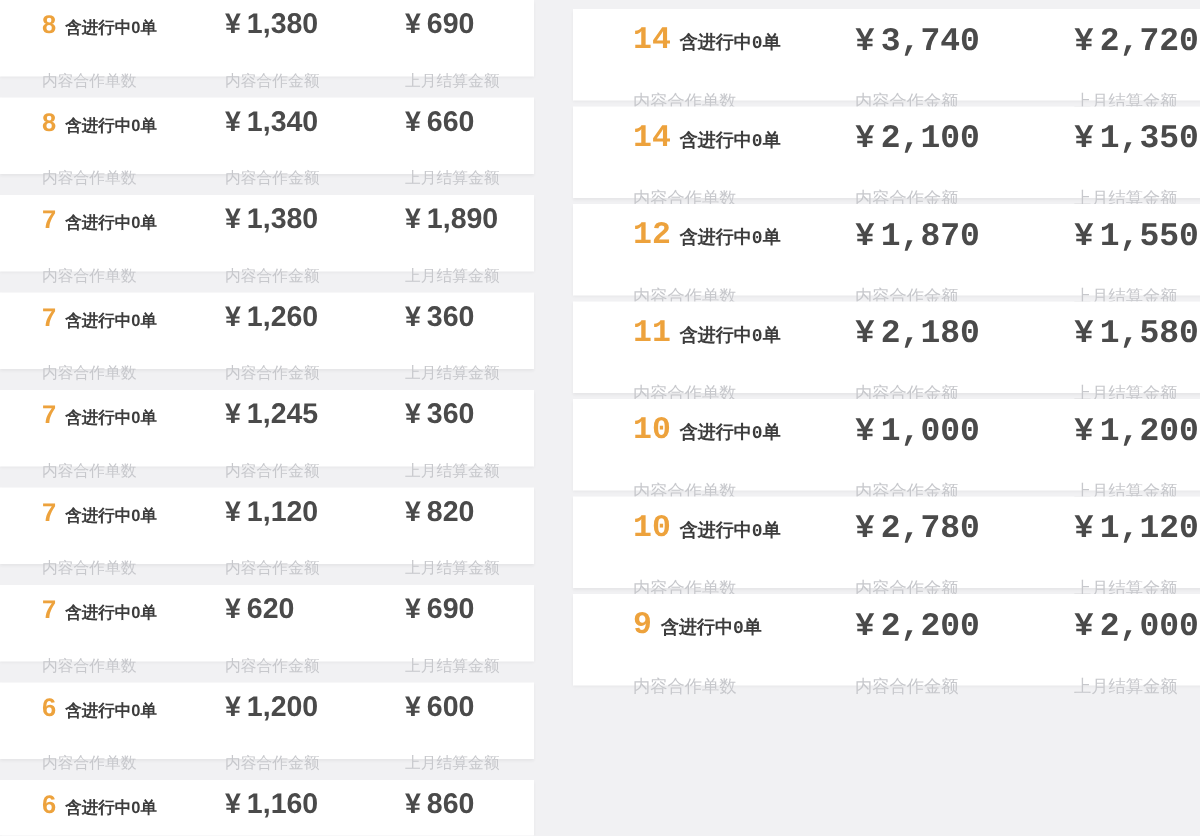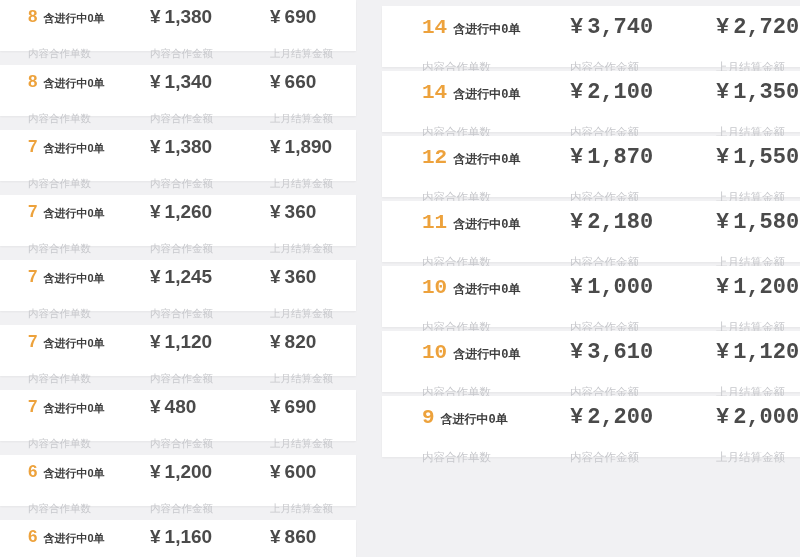--- a/index.html
+++ b/index.html
@@ -202,21 +202,21 @@
     <div class="cell cell-count">
       <div class="line1">
         <span class="count">7</span>
         <span class="suffix">含进行中0单</span>
       </div>
       <div class="sub">内容合作单数</div>
     </div>
     <div class="cell cell-amount">
       <div class="line1 money">
         <span class="yen">¥</span>
-            <span>480</span>
+            <span>620</span>
       </div>
       <div class="sub">内容合作金额</div>
     </div>
     <div class="cell cell-settled">
       <div class="line1 money">
         <span class="yen">¥</span>
             <span>690</span>
       </div>
       <div class="sub">上月结算金额</div>
     </div>
@@ -395,21 +395,21 @@
     <div class="cell cell-count">
       <div class="line1">
         <span class="count">10</span>
         <span class="suffix">含进行中0单</span>
       </div>
       <div class="sub">内容合作单数</div>
     </div>
     <div class="cell cell-amount">
       <div class="line1 money">
         <span class="yen">¥</span>
-            <span>3,610</span>
+            <span>2,780</span>
       </div>
       <div class="sub">内容合作金额</div>
     </div>
     <div class="cell cell-settled">
       <div class="line1 money">
         <span class="yen">¥</span>
             <span>1,120</span>
       </div>
       <div class="sub">上月结算金额</div>
     </div>

